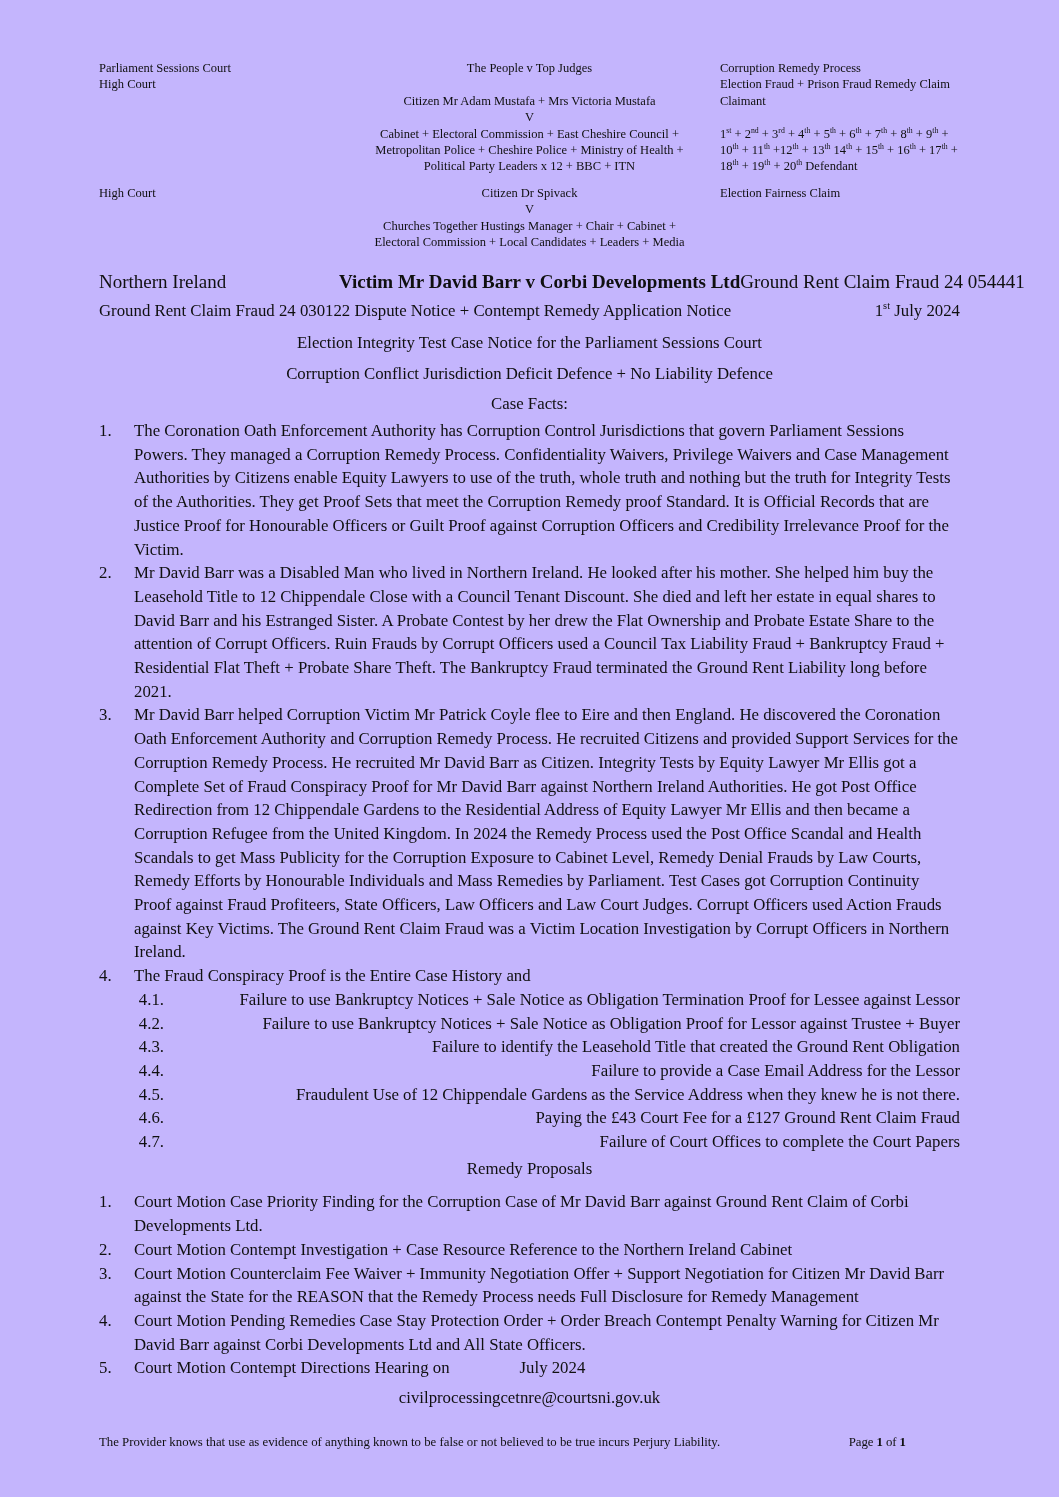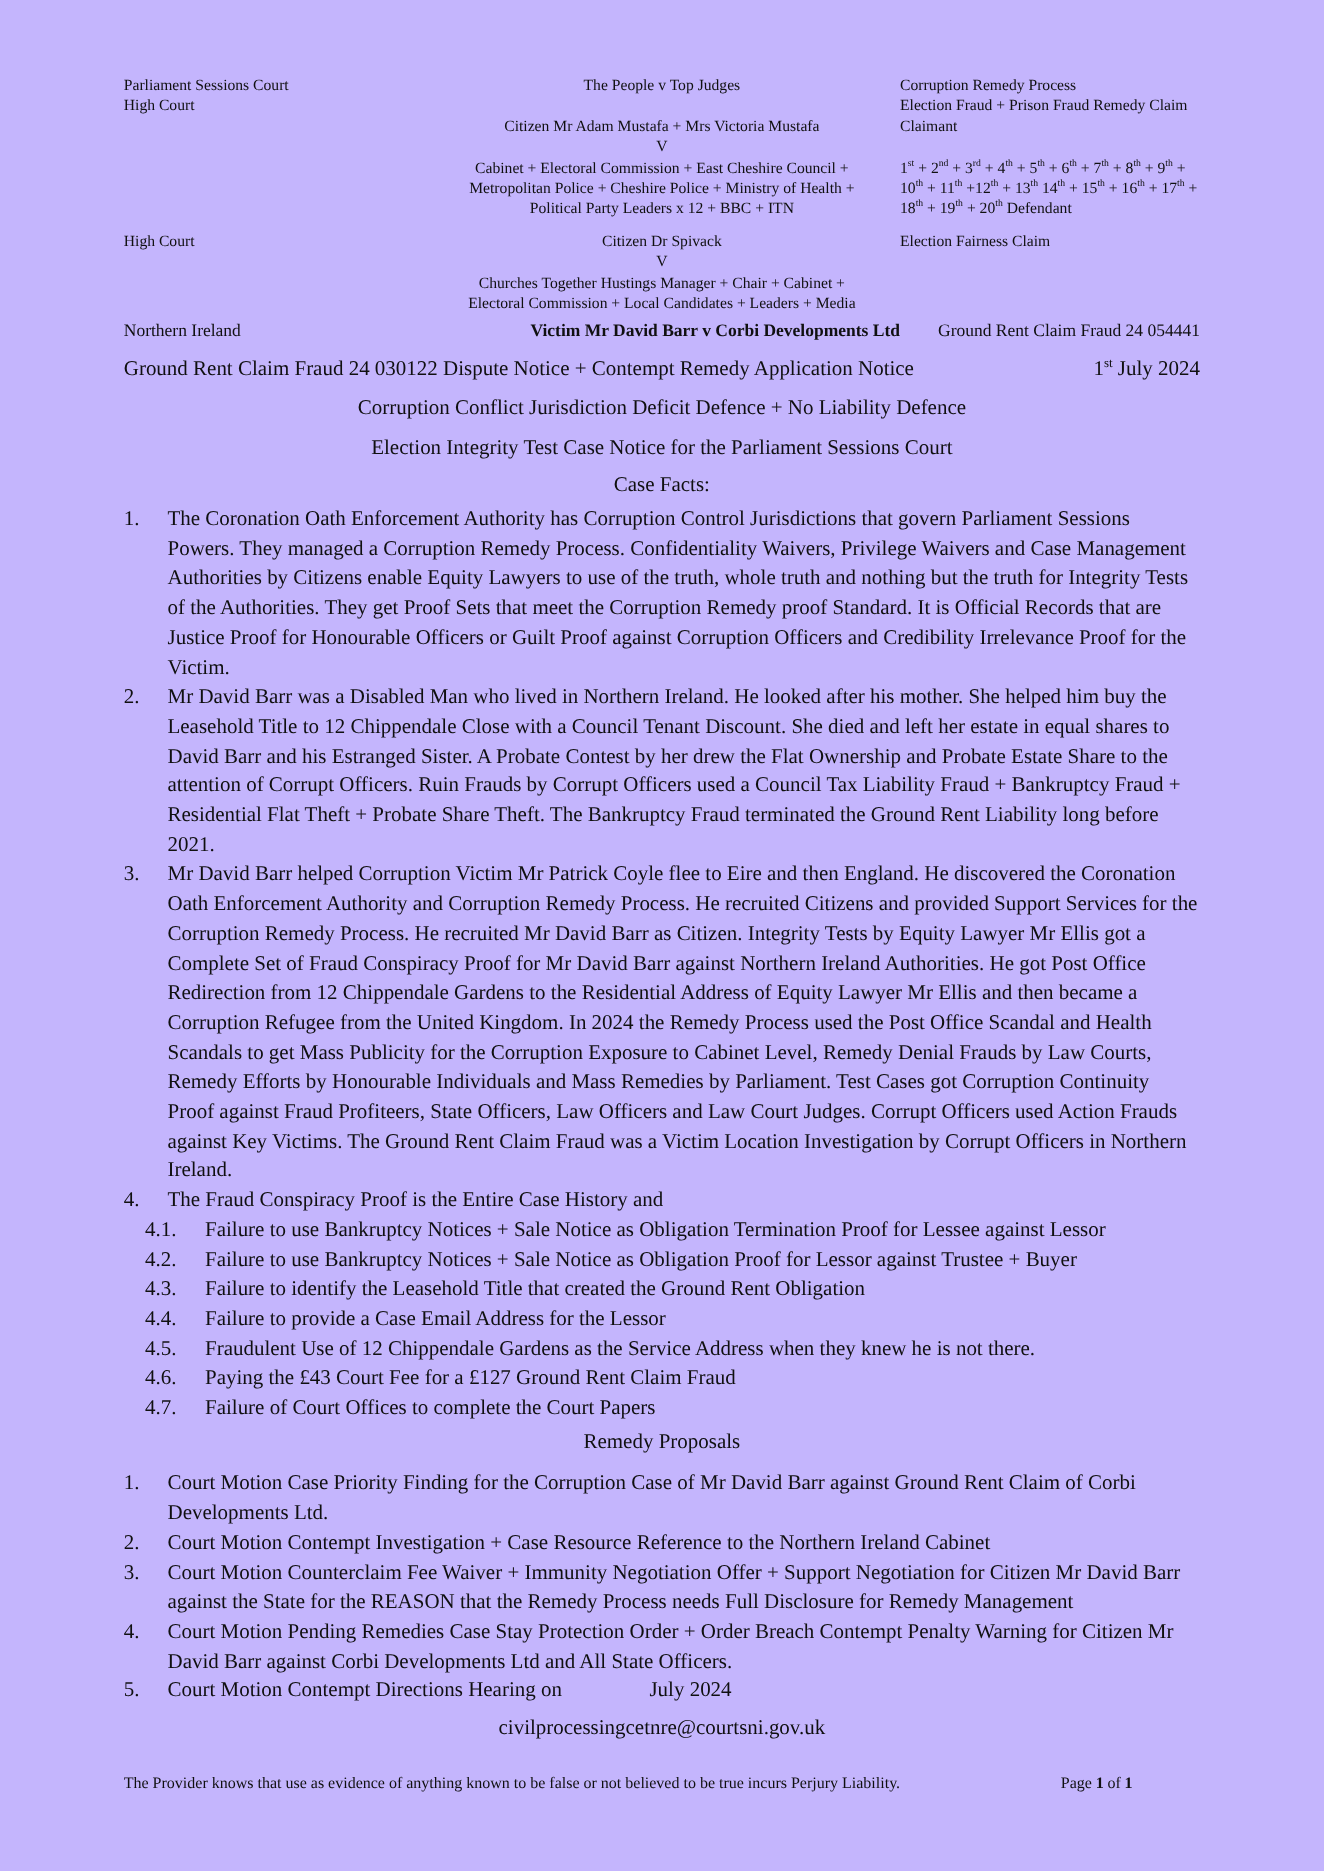--- a/index.html
+++ b/index.html
@@ -27,42 +27,42 @@
   .hdr-row .l { text-align: left;  white-space: nowrap; }
   .hdr-row .c { text-align: center; }
   .hdr-row .r { text-align: left; white-space: nowrap; }
   .claim2 { margin-top: 10px; }
 
   sup { font-size: 0.62em; line-height: 0; vertical-align: super; }
 
   
   .case-row {
     display: grid; grid-template-columns: 240px 1fr 240px;
-    font-size: 14px; line-height: 23.7px; margin-top: 4px;
+    font-size: 19px; line-height: 23.7px; margin-top: 20px;
   }
   .case-row .l { text-align: left; white-space: nowrap; }
   .case-row .c { text-align: right; white-space: nowrap; font-weight: bold; }
   .case-row .r { text-align: right; white-space: nowrap; }
 
   .notice-row {
     display: flex; justify-content: space-between;
     font-size: 16.8px; line-height: 23.7px; margin-top: 5px;
   }
   .notice-row .r { white-space: nowrap; }
 
   
   .title { text-align: center; font-size: 16.8px; line-height: 23.7px; margin-top: 7px; }
   .title.first { margin-top: 8px; }
 
   
   .facts { margin-top: 3px; font-size: 16.8px; line-height: 23.7px; }
   .fact { display: flex; }
   .fact .num { flex: none; width: 35px; }
   .fact .txt { flex: 1; }
-  .subs { margin-left: 17px; }
+  .subs { margin-left: 17px; text-align: right; }
   .sub { display: flex; }
   .sub .num { flex: none; width: 48px; }
   .sub .txt { flex: 1; }
 
   .remedy-title { text-align: center; font-size: 16.8px; line-height: 23.7px; margin-top: 3px; }
   .remedy { margin-top: 10px; font-size: 16.8px; line-height: 23.7px; }
   .gap-spacer { display: inline-block; width: 70px; }
 
   .email-row { text-align: center; font-size: 16.8px; line-height: 23.7px; margin-top: 6px; }
 
@@ -146,22 +146,22 @@
       <div class="l">Northern Ireland</div>
       <div class="c">Victim Mr David Barr v Corbi Developments Ltd</div>
       <div class="r">Ground Rent Claim Fraud 24 054441</div>
     </div>
 
     <div class="notice-row">
       <div class="l">Ground Rent Claim Fraud 24 030122 Dispute Notice + Contempt Remedy Application Notice</div>
       <div class="r">1<sup>st</sup> July 2024</div>
     </div>
 
+    <div class="title first">Election Integrity Test Case Notice for the Parliament Sessions Court</div>
     <div class="title">Corruption Conflict Jurisdiction Deficit Defence + No Liability Defence</div>
-    <div class="title first">Election Integrity Test Case Notice for the Parliament Sessions Court</div>
     <div class="title">Case Facts:</div>
 
     <div class="facts">
       <div class="fact">
         <div class="num">1.</div>
         <div class="txt">The Coronation Oath Enforcement Authority has Corruption Control Jurisdictions that govern Parliament Sessions Powers. They managed a Corruption Remedy Process. Confidentiality Waivers, Privilege Waivers and Case Management Authorities by Citizens enable Equity Lawyers to use of the truth, whole truth and nothing but the truth for Integrity Tests of the Authorities. They get Proof Sets that meet the Corruption Remedy proof Standard. It is Official Records that are Justice Proof for Honourable Officers or Guilt Proof against Corruption Officers and Credibility Irrelevance Proof for the Victim.</div>
       </div>
       <div class="fact">
         <div class="num">2.</div>
         <div class="txt">Mr David Barr was a Disabled Man who lived in Northern Ireland. He looked after his mother. She helped him buy the Leasehold Title to 12 Chippendale Close with a Council Tenant Discount. She died and left her estate in equal shares to David Barr and his Estranged Sister. A Probate Contest by her drew the Flat Ownership and Probate Estate Share to the attention of Corrupt Officers. Ruin Frauds by Corrupt Officers used a Council Tax Liability Fraud + Bankruptcy Fraud + Residential Flat Theft + Probate Share Theft. The Bankruptcy Fraud terminated the Ground Rent Liability long before 2021.</div>

